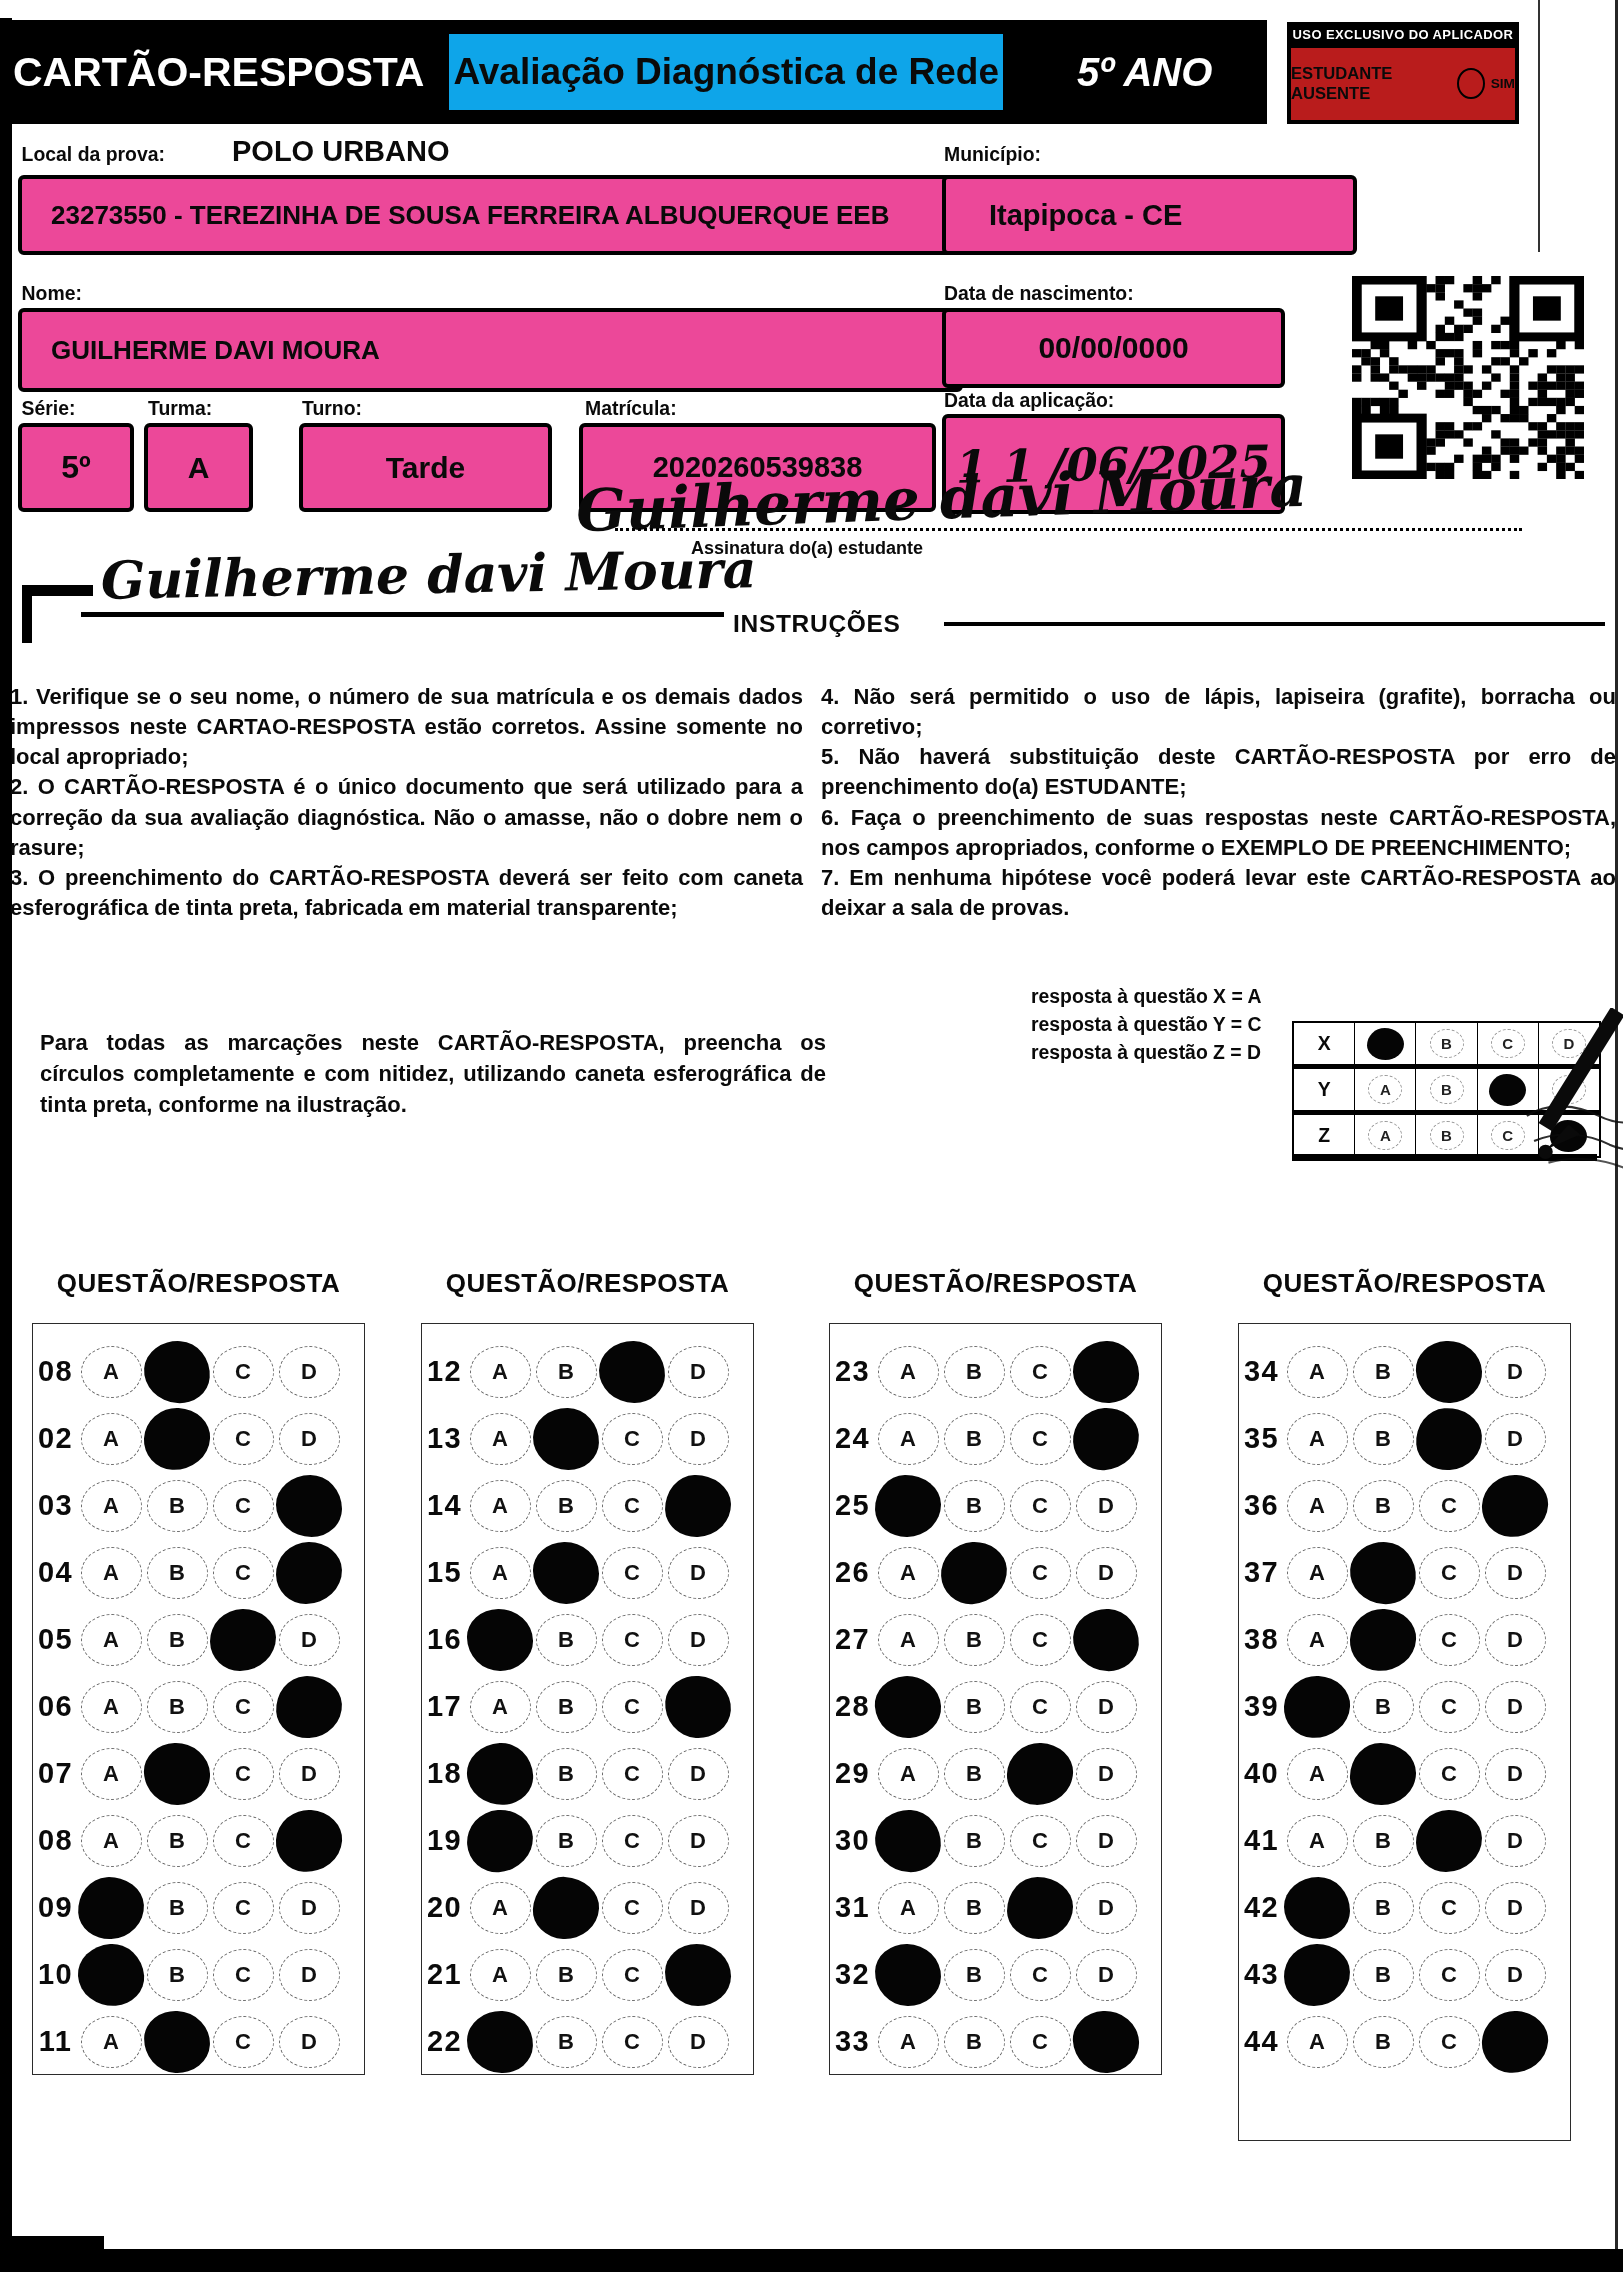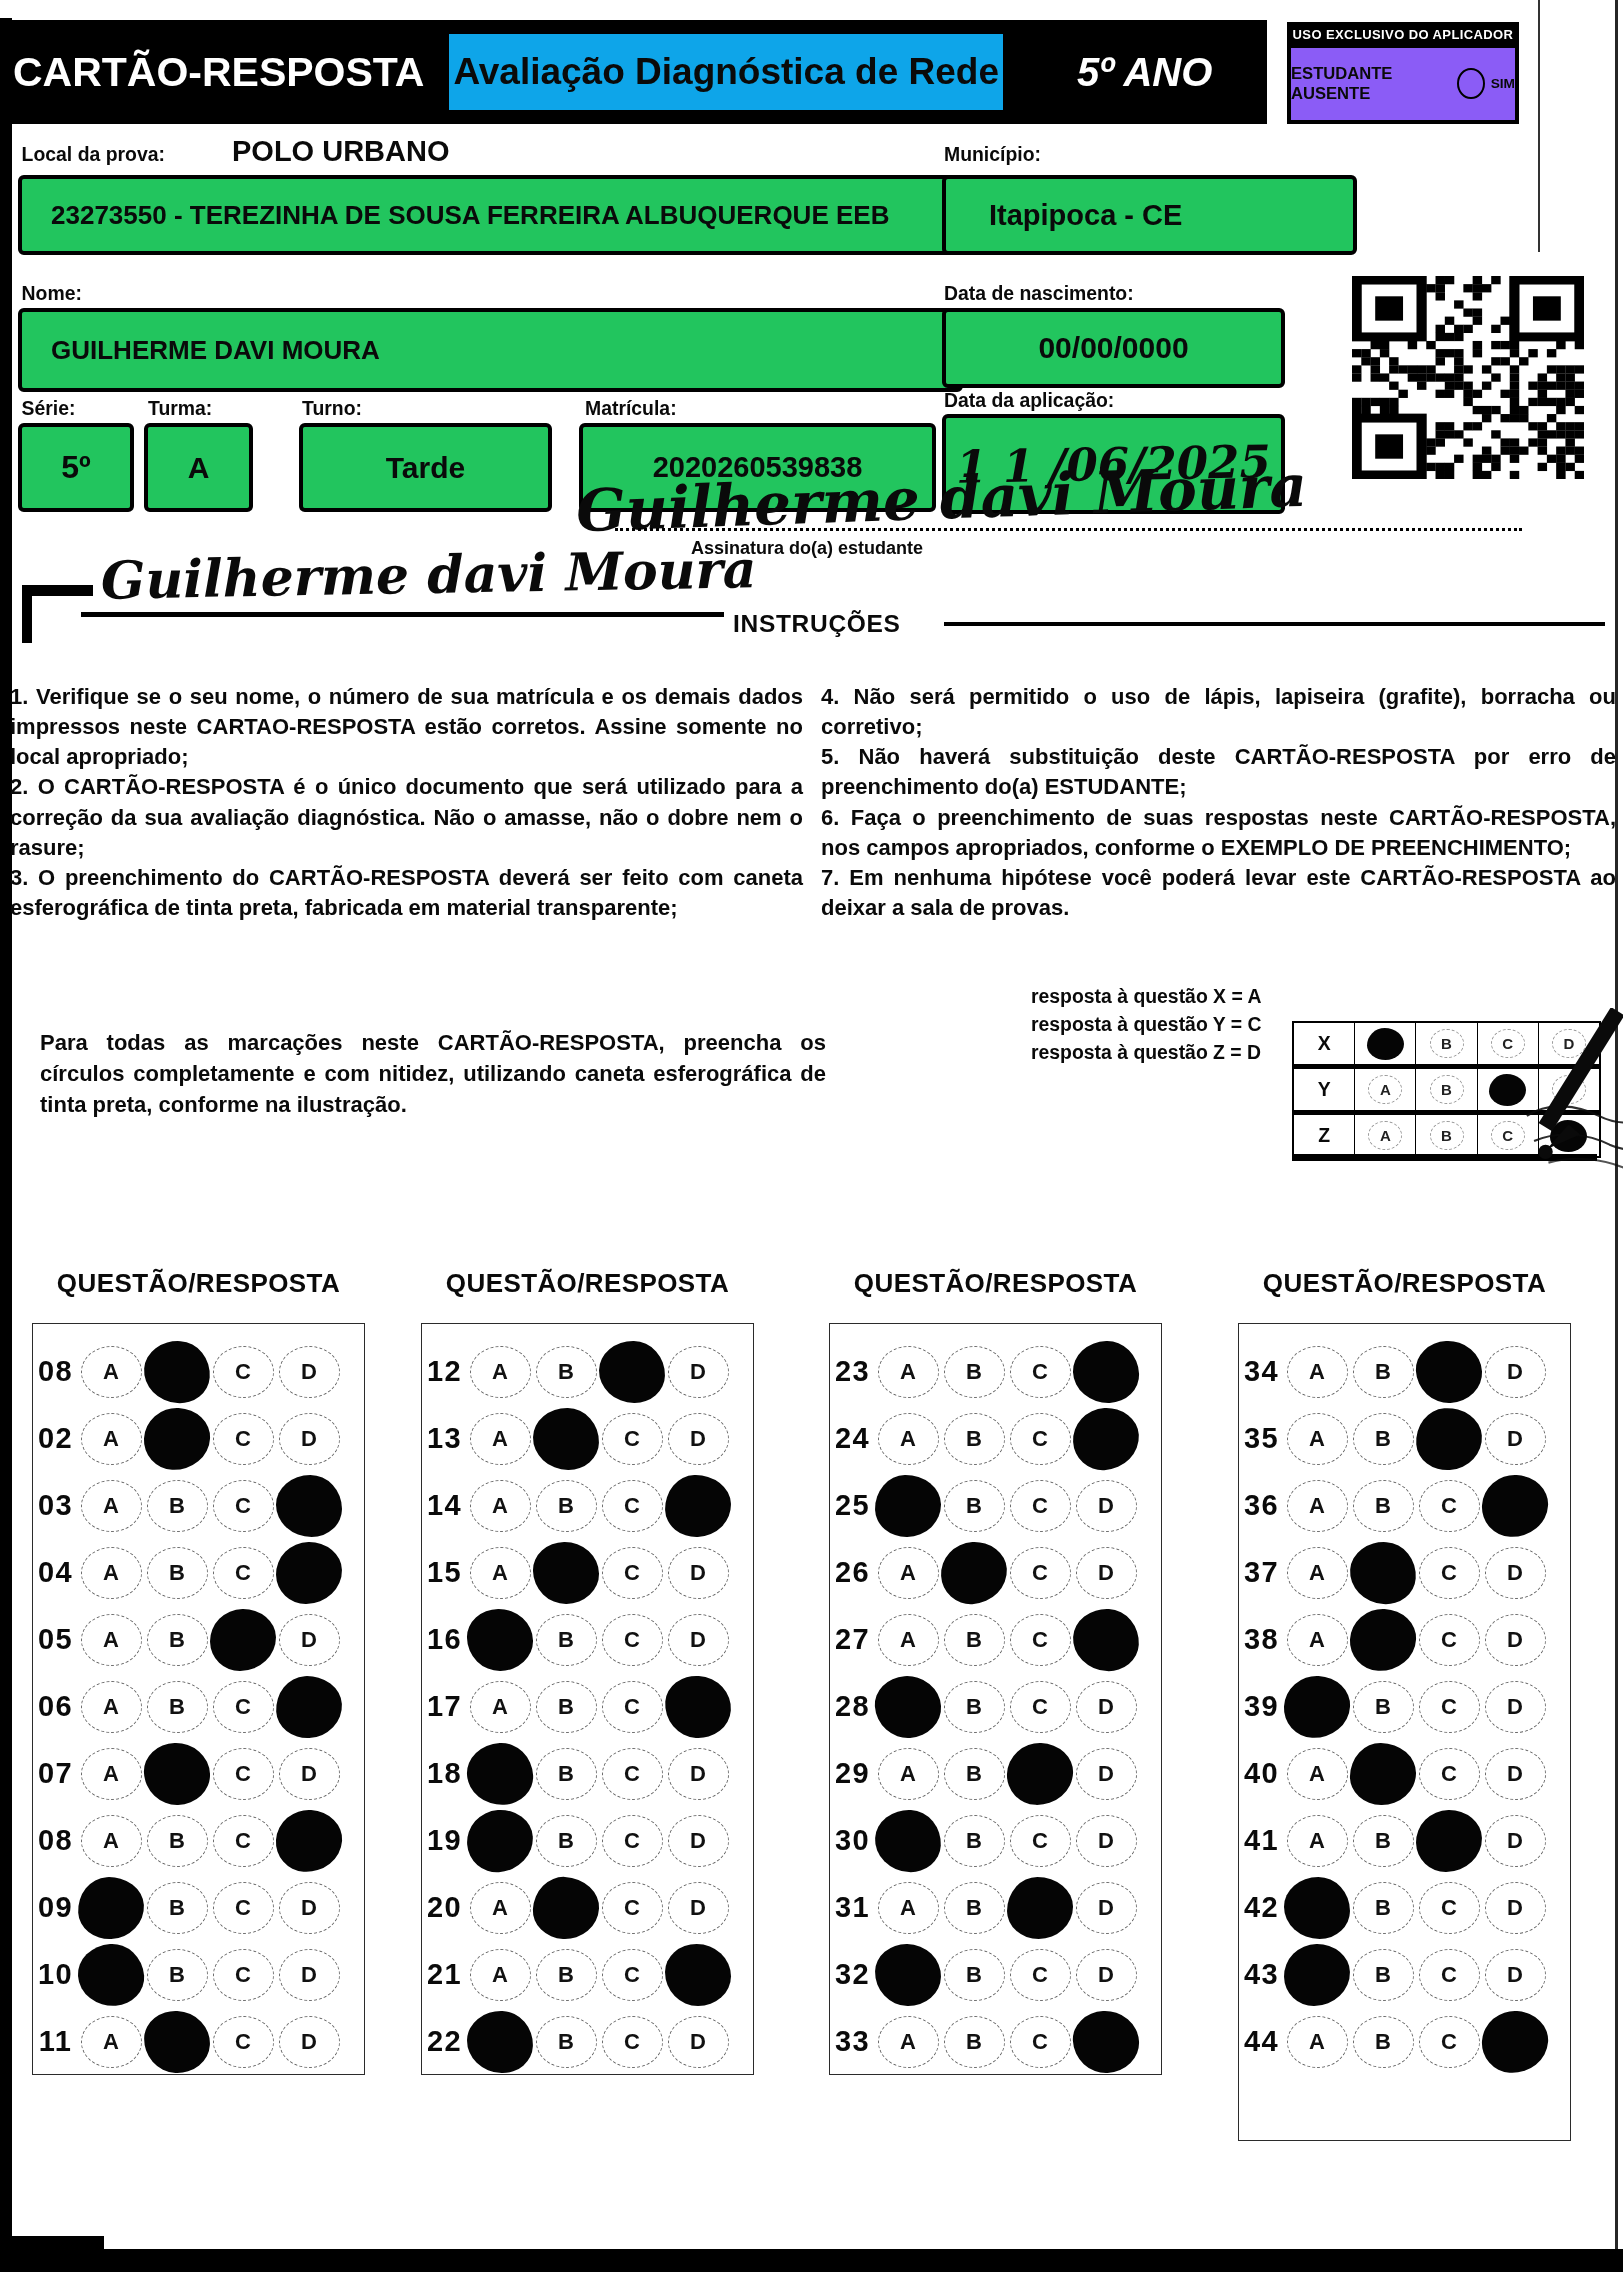--- a/index.html
+++ b/index.html
@@ -17,28 +17,28 @@
   
   .hdr-band{left:7.2px;top:20px;width:1260px;height:104px;background:#000;display:flex;align-items:center;}
   .hdr-title{width:423px;text-align:center;color:#fff;font-size:41px;font-weight:700;letter-spacing:0px;}
   .hdr-sub{background:#0ea5e9;border:3.6px solid #000;height:76px;width:554px;margin:0 16px;
            display:flex;align-items:center;justify-content:center;font-size:37px;font-weight:700;border-radius:2.9px;}
   .hdr-grade{flex:1;text-align:center;color:#fff;font-size:40px;font-weight:700;font-style:italic;}
   .hdr-exam{left:1287px;top:21.6px;width:232px;height:102px;}
   .hdr-exam-title{background:#000;color:#fff;height:26px;display:flex;align-items:center;justify-content:center;
                   font-size:13px;font-weight:700;letter-spacing:0.4px;}
   .hdr-exam-body{border:4.3px solid #000;border-top:none;height:72px;display:flex;align-items:center;
-                 justify-content:center;gap:5.8px;background:#8b5cf6;}
+                 justify-content:center;gap:5.8px;background:#b91c1c;}
   .hdr-exam-body .lbl{font-size:16.6px;font-weight:700;}
   .absent-circle{width:27px;height:27px;border:2.2px solid #000;border-radius:50%;display:inline-block;}
   .hdr-exam-body .sim{font-size:13.7px;font-weight:700;}
 
   
   .flabel{font-size:19.4px;font-weight:700;}
-  .fbox{border:4.3px solid #000;border-radius:5.8px;background:#22c55e;display:flex;align-items:center;text-align:center;}
+  .fbox{border:4.3px solid #000;border-radius:5.8px;background:#ec4899;display:flex;align-items:center;text-align:center;}
   .fbox .val{font-size:26px;font-weight:700;}
   .center{justify-content:center;}
 
   .local-value{font-size:29px;font-weight:700;}
 
   
   .hand{font-family:"DejaVu Serif",serif;font-style:italic;font-weight:700;}
 
   .sig1{left:576px;top:461px;width:936px;font-size:58px;transform:rotate(-2deg);white-space:nowrap;}
   .sig1-line{left:615px;top:528px;width:907px;border-top:3.6px dotted #000;}

